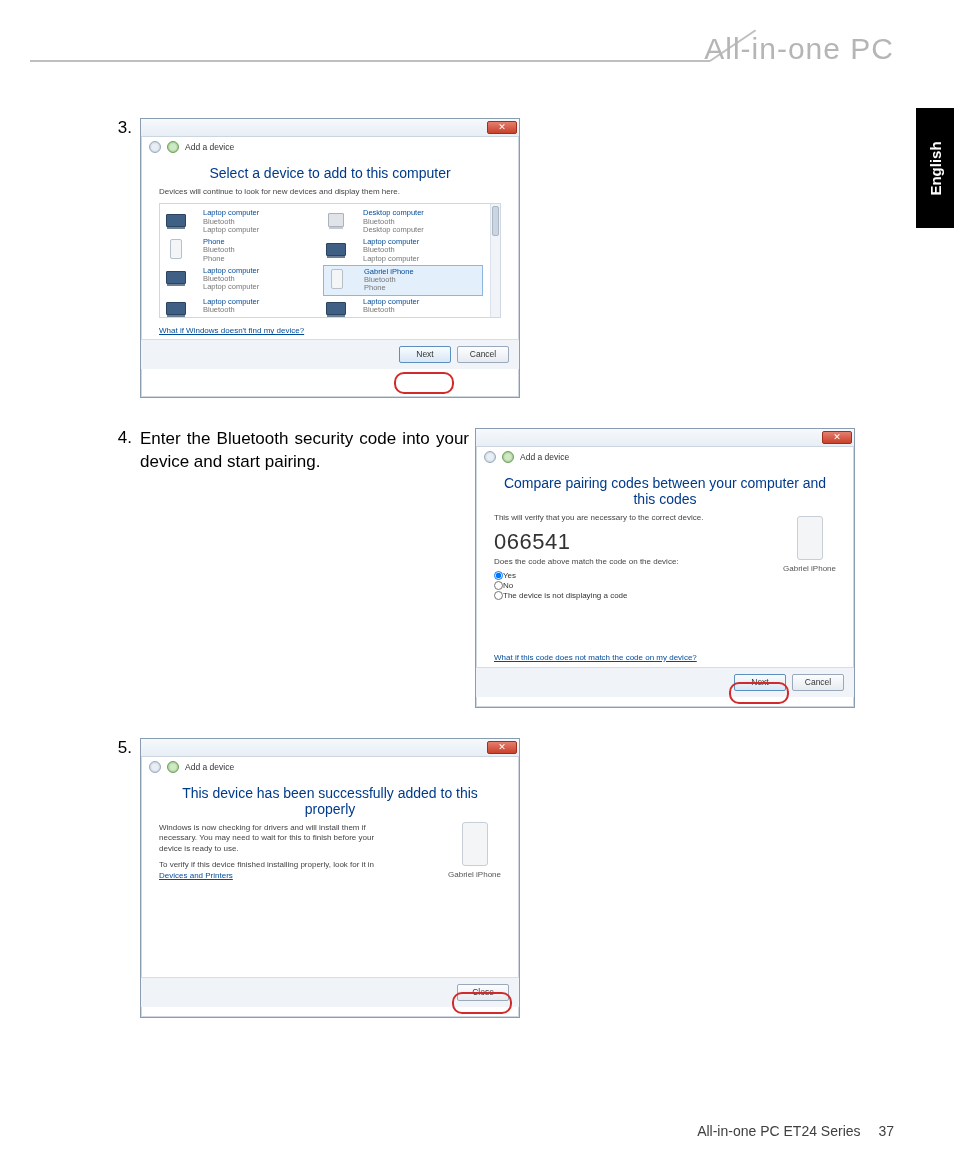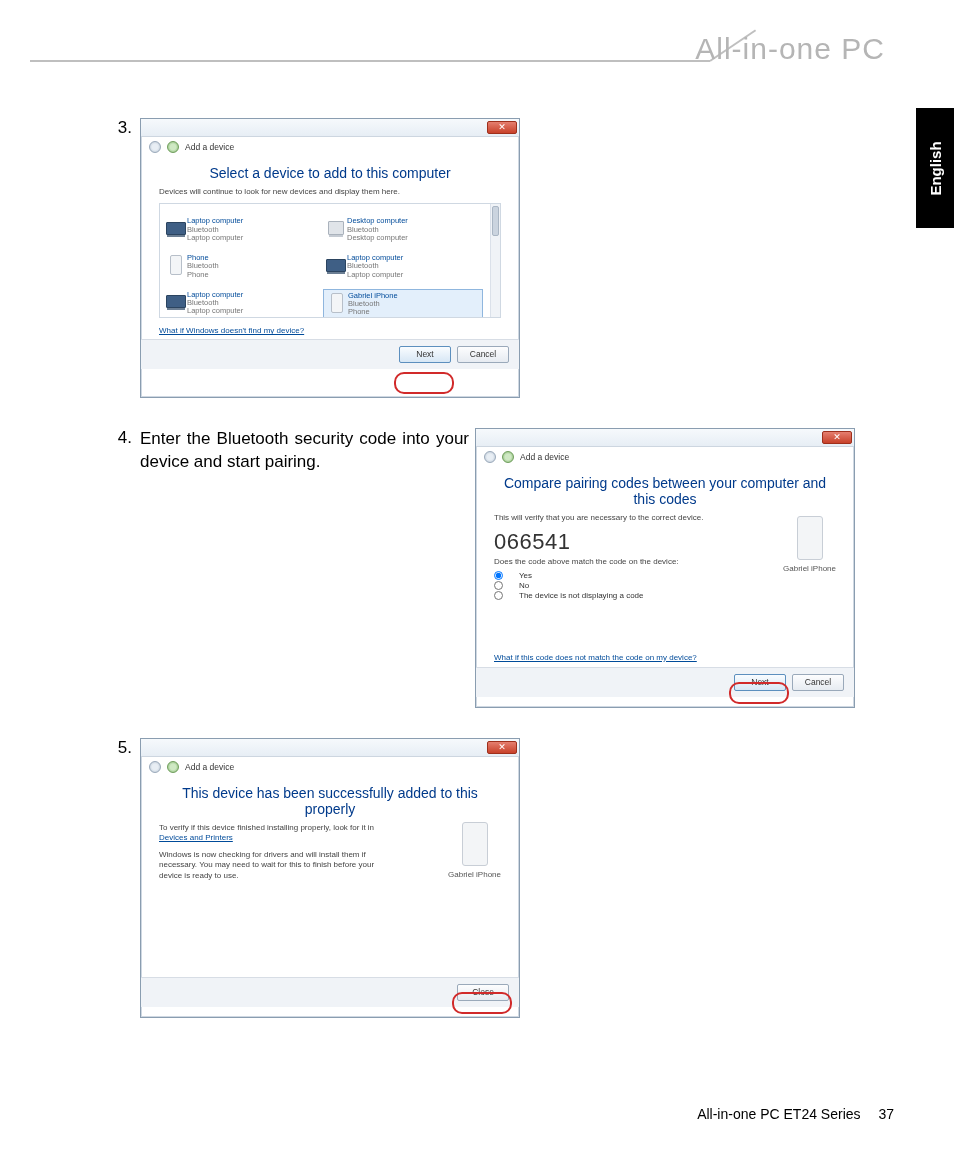--- a/index.html
+++ b/index.html
@@ -25,21 +25,21 @@
     left: 710px;
     width: 55px;
     height: 2px;
     background: #bfbfbf;
     transform-origin: left center;
     transform: rotate(-34deg);
   }
   .product-title {
     position: absolute;
     top: 32px;
-    right: 69px;
+    right: 60px;
     font-family: "Segoe UI Light", "Helvetica Neue", sans-serif;
     font-weight: 300;
     font-size: 30px;
     color: #b5b5b5;
     letter-spacing: 1px;
   }
   .lang-tab {
     position: absolute;
     top: 108px;
     right: 0;
@@ -163,25 +163,24 @@
     position: absolute;
     left: 1px; right: 1px; top: 2px;
     height: 28px;
     background: #cbd4df;
     border: 1px solid #aab6c4;
     border-radius: 2px;
   }
   .dev-item {
     width: 160px;
     display: flex;
-    gap: 0;
+    gap: 16px;
     padding: 2px;
     font-size: 7.5px;
     line-height: 1.1;
-    margin-top: 8px;
   }
   .dev-item.selected {
     background: #e3effb;
     border: 1px solid #8fb6de;
   }
   .ico {
     width: 22px; height: 22px;
     flex-shrink: 0;
     display:flex; align-items:center; justify-content:center;
   }
@@ -231,40 +230,40 @@
     font-family: "Segoe UI", sans-serif;
     font-size: 22px;
     color: #333;
     margin: 4px 0 2px 0;
     letter-spacing: 0.5px;
   }
   .radio-row {
     font-size: 8px;
     display: flex;
     align-items: center;
-    gap: 16px;
+    gap: 0;
     margin: 1px 0;
   }
   .radio-row input { width: 9px; height: 9px; margin:0; }
   .phone-block {
     position: absolute;
     right: 18px;
     top: 48px;
     text-align: center;
     font-size: 8px;
     color: #555;
   }
   .phone-block .ico { width: 34px; height: 46px; margin: 0 auto 3px; }
   .phone-block .ico::before { width:24px; height:42px; }
   .footer {
     position: absolute;
-    bottom: 33px;
+    bottom: 16px;
     right: 60px;
     font-size: 14px;
-    color: #000000;
+    color: #404040;
   }
   .footer .pg { margin-left: 14px; }
 </style>
 </head>
 <body>
 
 <div class="header-rule"></div>
 <div class="header-diag"></div>
 <div class="product-title">All-in-one PC</div>
 
@@ -414,24 +413,24 @@
       <div class="dialog-titlebar">
         <div class="close-x">✕</div>
       </div>
       <div class="dialog-nav">
         <span class="back-icon"></span>
         <span class="wiz-icon"></span>
         <span>Add a device</span>
       </div>
       <div class="dialog-body" style="min-height:200px; position:relative;">
         <div class="dlg-heading">This device has been successfully added to this properly</div>
+        <div class="dlg-sub" style="width:230px">Windows is now checking for drivers and will install them if necessary. You may need to wait for this to finish before your device is ready to use.</div>
         <div class="dlg-sub" style="width:230px">
           <span>To verify if this device finished installing properly, look for it in </span><a class="dlg-link" style="margin:0">Devices and Printers</a>
         </div>
-        <div class="dlg-sub" style="width:230px">Windows is now checking for drivers and will install them if necessary. You may need to wait for this to finish before your device is ready to use.</div>
         <div class="phone-block" style="top:44px">
           <div class="ico ico-phone-big"></div>
           <div>Gabriel iPhone</div>
         </div>
       </div>
       <div class="dialog-footer">
         <div class="dlg-btn">Close</div>
         <div class="red-ring" style="right:7px; bottom:3px; width:60px; height:22px;"></div>
       </div>
     </div>

